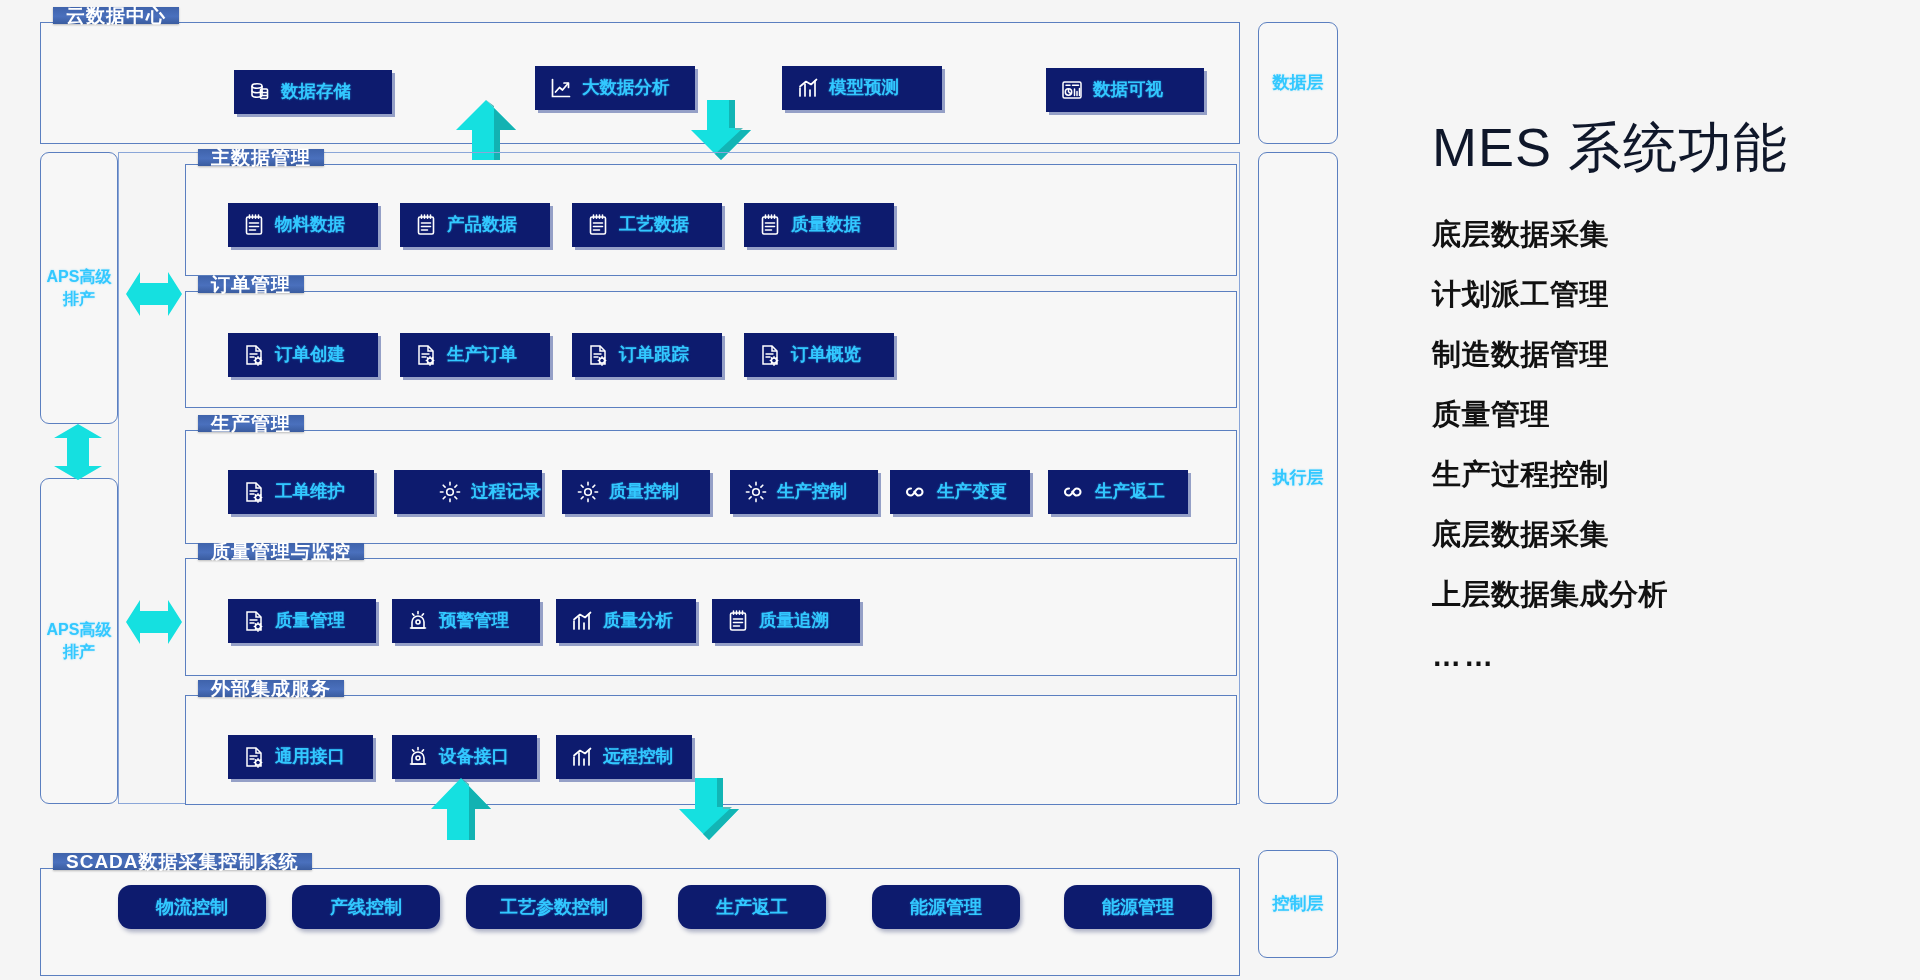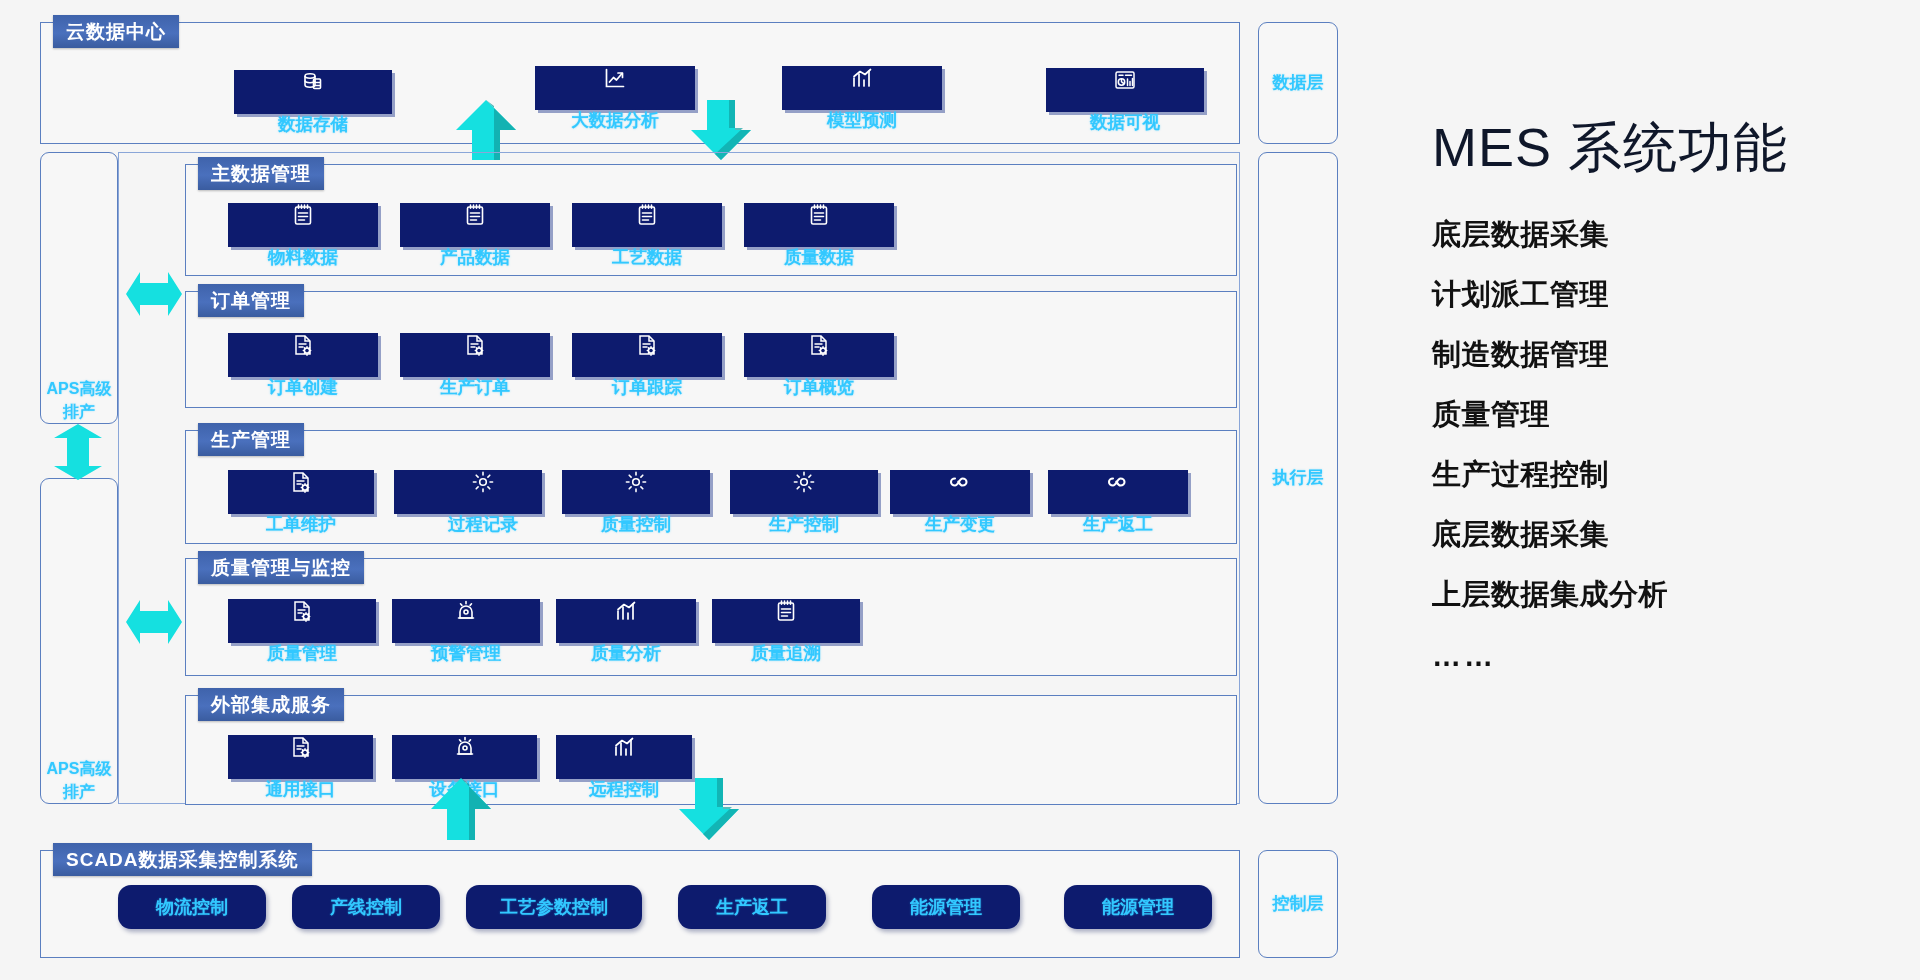--- a/index.html
+++ b/index.html
@@ -17,49 +17,47 @@
     position:absolute;
     background:#f7f7f7;
     border:1.5px solid #5b7fc0;
     box-sizing:border-box;
   }
 
   
   .ribbon{
     position:absolute;
     left:12px;top:-16px;
-    height:33px;
+    height:17px;
     padding:0 13px;
     background:linear-gradient(180deg,#3f63ab 0%,#4a70bd 55%,#3a5c9f 100%);
     color:#ffffff;
     font-size:19px;
     font-weight:700;
     letter-spacing:1px;
     display:flex;align-items:center;
     white-space:nowrap;
     box-shadow:0 1px 2px rgba(0,0,0,.25);
-    margin-top:8px;
   }
 
   
   .chip{
     position:absolute;
     background:#0d1b6e;
     color:#32c8ff;
     font-size:17.5px;
     font-weight:700;
     display:flex;align-items:center;
-    gap:22px;
+    gap:9px;
     padding:0 14px;
     height:44px;
     box-sizing:border-box;
     box-shadow:3px 3px 0 rgba(70,90,160,.55);
     white-space:nowrap;
     text-shadow:0 0 2px rgba(50,200,255,.55);
-    flex-direction:column;
   }
   .chip .ico{
     width:24px;height:24px;flex:0 0 24px;
     display:flex;align-items:center;justify-content:center;
   }
   .chip .ico svg{width:24px;height:24px;display:block;}
   .chip .lb{line-height:1;}
 
   
   .pill{
@@ -90,21 +88,21 @@
     color:#32c8ff;font-size:17px;font-weight:700;
     text-align:center;line-height:1.35;
     text-shadow:0 0 2px rgba(50,200,255,.45);
   }
   .sidecap{
     position:absolute;
     background:#f7f7f7;
     border:1.6px solid #5b7fc0;
     border-radius:9px;
     box-sizing:border-box;
-    display:flex;align-items:flex-end;justify-content:center;
+    display:flex;align-items:center;justify-content:center;
   }
   .sidecap .stxt{
     color:#32c8ff;font-size:16px;font-weight:700;
     text-align:center;line-height:1.4;width:72px;
     text-shadow:0 0 2px rgba(50,200,255,.45);
   }
 
   
   .arr{position:absolute;}
   .arr svg{display:block;}
@@ -468,21 +466,21 @@
       <path d="M31 0 61 31H45v31h-6V6Z" fill="#11a3a3" opacity=".75"></path>
     </svg>
   </div>
   <div class="arr" style="left:678px;top:778px;">
     <svg width="62" height="62" viewBox="0 0 62 62">
       <path d="M17 0h28v31h16L31 62 1 31h16Z" fill="#15e0e0"></path>
       <path d="M45 0v31h16L31 62l-6-6 29-27H39V0Z" fill="#11a3a3" opacity=".7"></path>
     </svg>
   </div>
 
-  <div class="box" style="left:40px;top:850px;width:1200px;height:108px;">
+  <div class="box" style="left:40px;top:868px;width:1200px;height:108px;">
     <div class="ribbon">SCADA数据采集控制系统</div>
   </div>
   <div class="pill" style="left:118px;top:885px;width:148px;justify-content:center;">
     <span>物流控制</span>
   </div>
   <div class="pill" style="left:292px;top:885px;width:148px;">
     <span>产线控制</span>
   </div>
   <div class="pill" style="left:466px;top:885px;width:176px;">
     <span>工艺参数控制</span>

